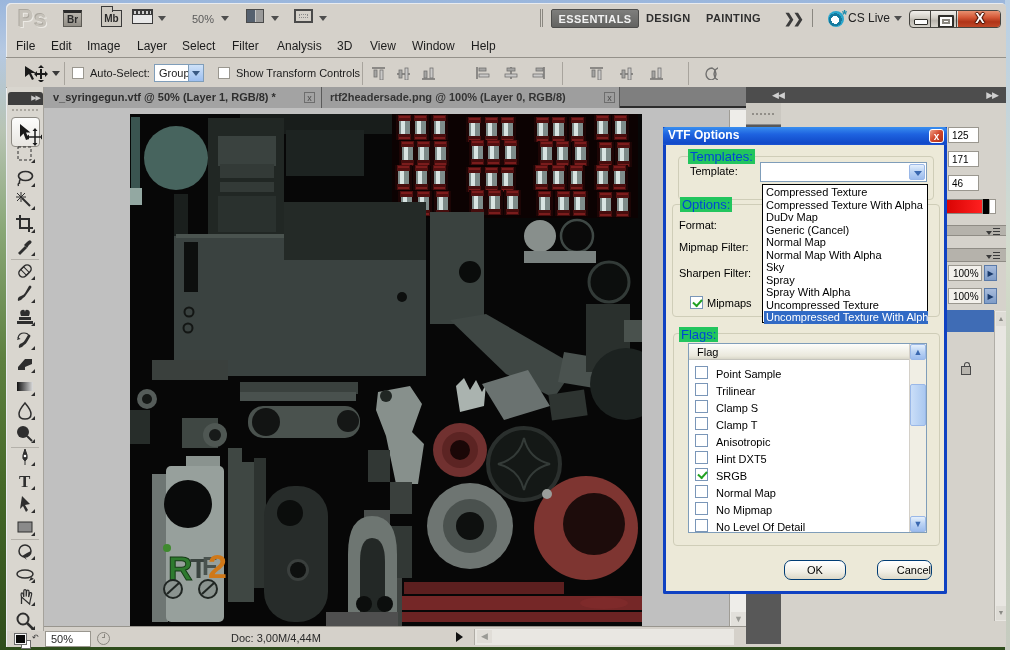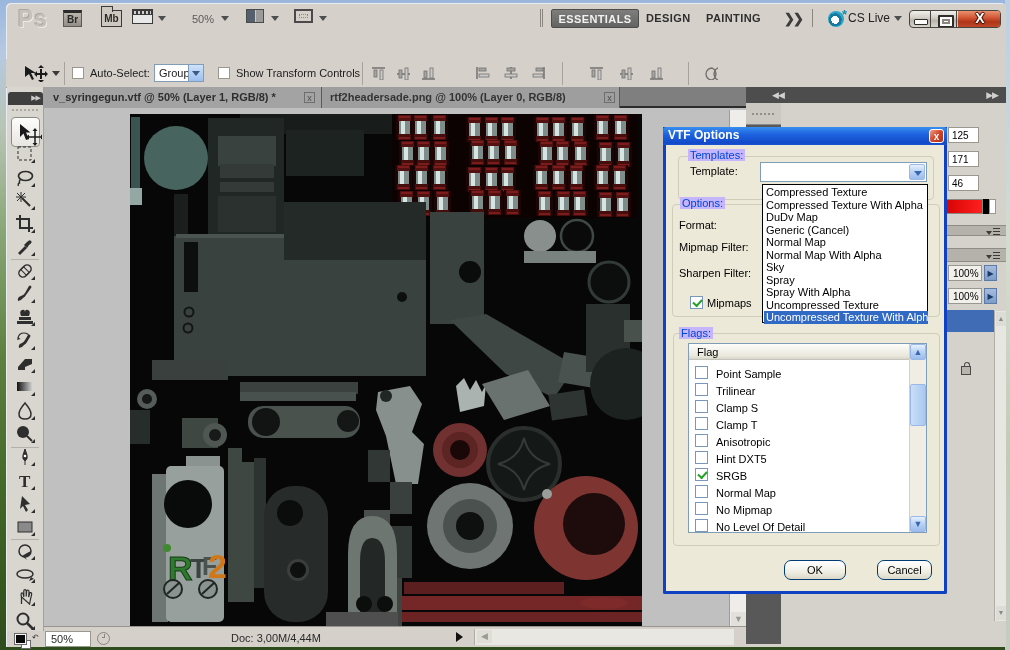--- a/index.html
+++ b/index.html
@@ -88,21 +88,21 @@
 #lockico:before { content:""; position:absolute; left:2px; top:-5px; width:4px; height:4px; border:1.5px solid #4a4a4a; border-bottom:none; border-radius:3px 3px 0 0;}
 #lfooter { position:absolute; left:0; top:517px; width:100%; height:25px; background:#cfccc5; border-top:1px solid #96938c; }
 #dlg { position:absolute; left:657px; top:124px; width:284px; height:467px;
   background:#ece9d8; border:3px solid #0f41c2; border-top:none; border-radius:0 0 2px 2px; font-size:11px; color:#000; }
 #dlgtitle { position:absolute; left:-3px; top:0; width:284px; height:18px; border-radius:3px 3px 0 0;
   background:linear-gradient(180deg,#388eef 0%,#1e63e0 40%,#1149c8 90%,#1c55d4 100%);
   color:#fff; font-weight:bold; font-size:12px; line-height:17px; padding-left:5px; }
 #dlgx { position:absolute; right:3px; top:2px; width:15px; height:14px; border:1px solid #fff; border-radius:3px;
   background:linear-gradient(135deg,#f0a088,#d1452a 50%,#a8321c); color:#fff; font-size:10px; font-weight:bold; text-align:center; line-height:13px;}
 .gbox { position:absolute; border:1px solid #cfcdb8; border-radius:4px; }
-.glabel { position:absolute; color:#0046d5; background:#c4b5fd; padding:0 2px; font-size:11px;text-align:center; }
+.glabel { position:absolute; color:#0046d5; background:#22c55e; padding:0 2px; font-size:13px;text-align:center; }
 #combo { position:absolute; left:94px; top:35px; width:167px; height:20px; background:#fff; border:1px solid #7f9db9; }
 #combobtn { position:absolute; right:1px; top:1px; width:16px; height:16px; border:1px solid #9ab8e8; border-radius:2px;
   background:linear-gradient(180deg,#e6f0fc,#bcd4f4 45%,#9cbcee);}
 #combobtn:after { content:""; position:absolute; left:4px; top:6px; border-left:4px solid transparent; border-right:4px solid transparent; border-top:5px solid #3a68b0; }
 #ddlist { position:absolute; left:96px; top:57px; width:166px; height:139px; background:#fff; border:1px solid #000; z-index:5; }
 .dditem { position:absolute; left:1px; width:162px; height:12.5px; font-size:11px; padding-left:2px; line-height:12px; white-space:nowrap; overflow:hidden;}
 .ddsel { background:#316ac5; color:#fff; width:164px;}
 .xpcheck { position:absolute; width:13px; height:13px; background:#fff; border:1px solid #7a96b8; }
 .xpcheck.on:after { content:""; position:absolute; left:2px; top:2px; width:7px; height:4px; border-left:2px solid #21a121; border-bottom:2px solid #21a121; transform:rotate(-48deg); }
 #flaglist { position:absolute; left:22px; top:216px; width:239px; height:190px; background:#fff; border:1px solid #7f9db9; }
@@ -140,20 +140,33 @@
     <div class="wsp" id="ws-pai">PAINTING</div>
     <div id="chev">❯❯</div>
     <div class="vsep" style="left:806px; top:6px; height:18px; background:#8a8780;"></div>
     <div id="cslive"><div id="csorb"></div><span style="margin-left:20px;">CS Live</span>
       <span class="darr" style="left:66px; top:5px;"></span></div>
     <div id="winbtns">
         <div id="btn-min"></div>
         <div id="btn-res"></div>
         <div id="btn-close">X</div>
       </div>
+  </div>
+  <div id="menubar">
+    <span style="left:10px;">File</span>
+      <span style="left:45px;">Edit</span>
+    <span style="left:81px;">Image</span>
+      <span style="left:131px;">Layer</span>
+    <span style="left:176px;">Select</span>
+      <span style="left:226px;">Filter</span>
+    <span style="left:271px;">Analysis</span>
+      <span style="left:331px;">3D</span>
+    <span style="left:364px;">View</span>
+      <span style="left:406px;">Window</span>
+    <span style="left:465px;">Help</span>
   </div>
   <div id="optbar">
     <svg style="position:absolute;left:16px;top:6px;" width="26" height="17">
       <path d="M3,1 L3,12 L7,9 L10,15 L12,14 L9,8 L14,8 Z" fill="#1a1a1a"></path>
       <g stroke="#1a1a1a" stroke-width="2">
           <line x1="19" y1="4" x2="19" y2="14"></line>
           <line x1="14" y1="9" x2="24" y2="9"></line>
         </g>
       <path d="M19,0 l3,3 h-6 Z M19,18 l3,-3 h-6 Z M12,9 l3,-3 v6 Z M26,9 l-3,-3 v6 Z" fill="#1a1a1a"></path>
     </svg>
@@ -931,15 +944,15 @@
           <div class="xpcheck"></div>
           <span>No Level Of Detail</span>
         </div>
       <div id="flagscroll">
         <div class="sbtn" style="top:0;">▲</div>
         <div class="sbtn" style="bottom:0;">▼</div>
         <div style="position:absolute;left:0;top:40px;width:16px;height:42px;border:1px solid #9ab8e8;border-radius:2px;background:linear-gradient(90deg,#cadef8,#aac8f0);"></div>
       </div>
     </div>
     <div class="xpbtn" style="left:118px;top:433px;width:62px;">OK</div>
-    <div class="xpbtn" style="left:211px;top:433px;width:55px;">Cancel</div>
+    <div class="xpbtn" style="left:211px;top:433px;width:55px;text-align:right;">Cancel</div>
   </div>
 </div>
 
 </body></html>

